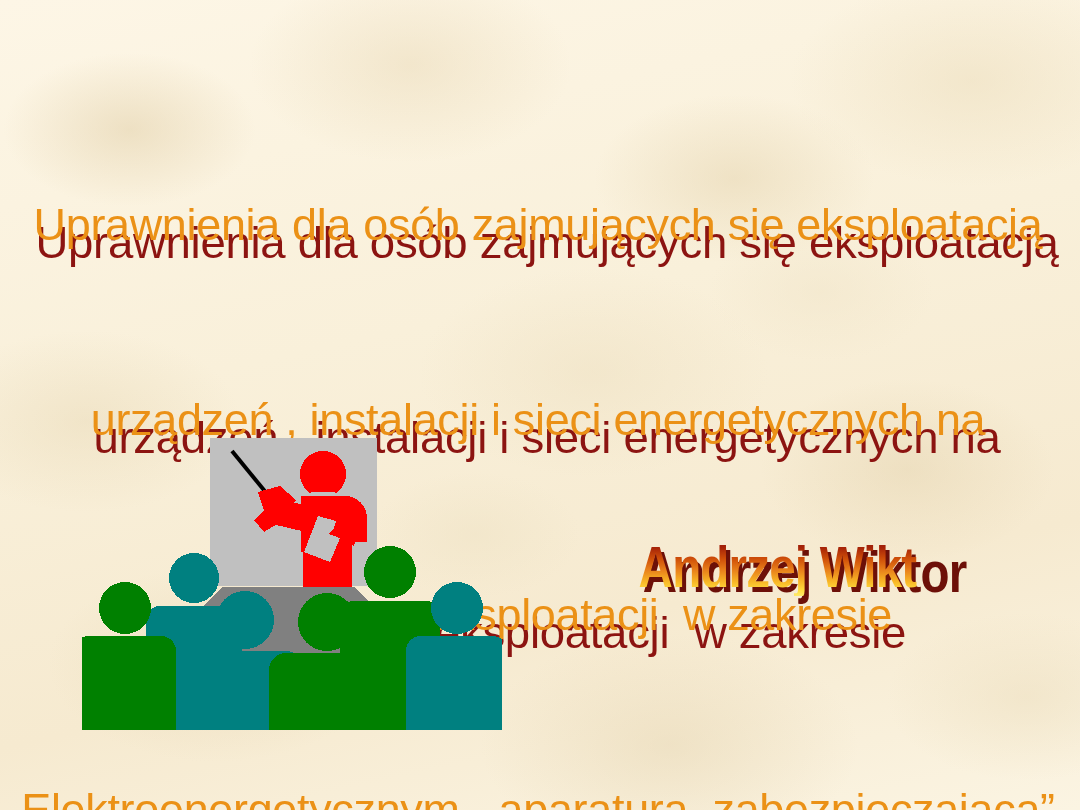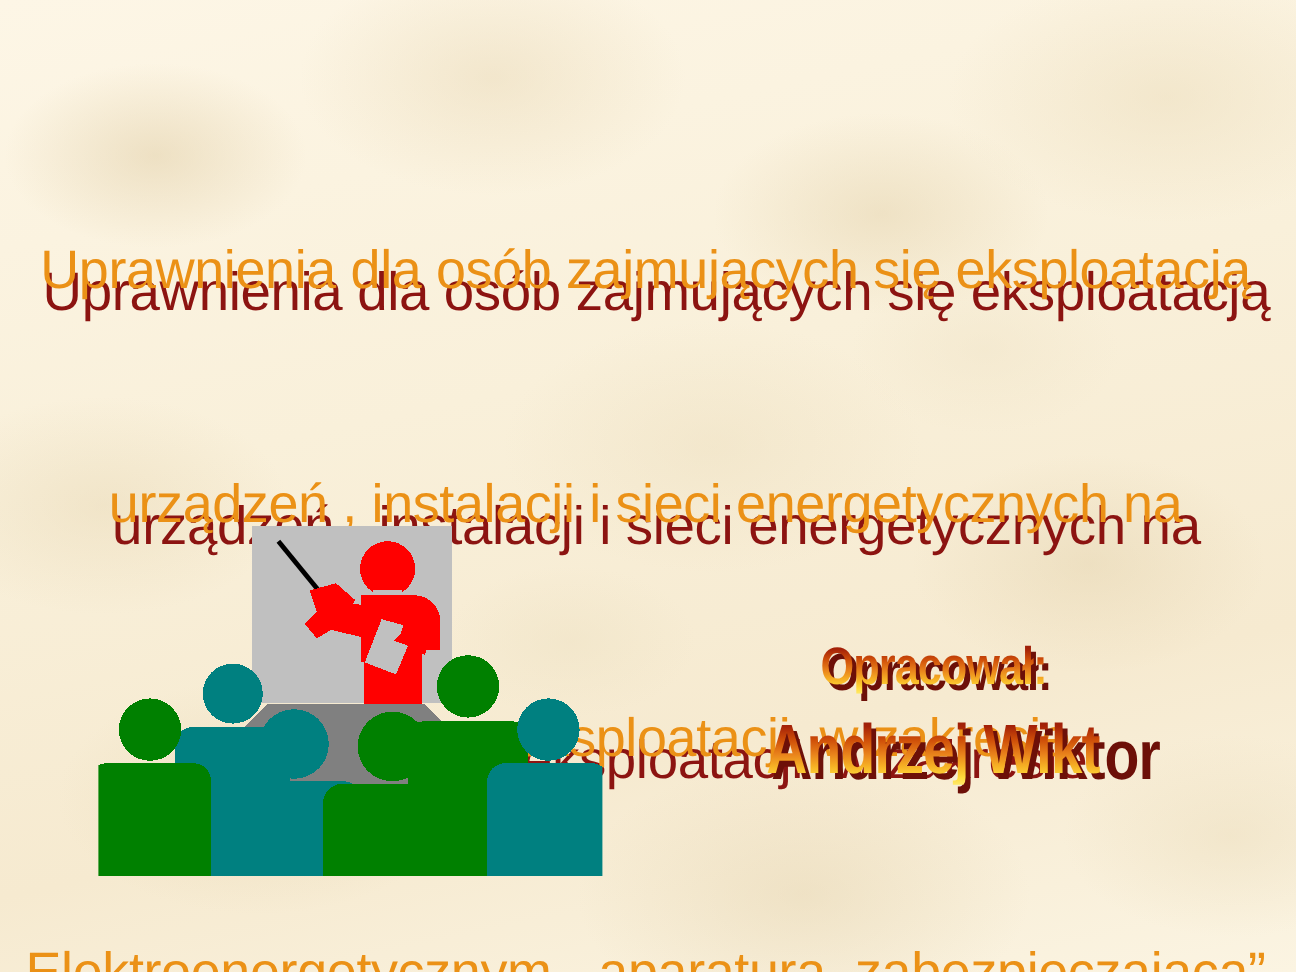--- a/index.html
+++ b/index.html
@@ -207,24 +207,20 @@
       <g>
         <circle cx="245" cy="192" r="29" fill="#008000"></circle>
         <path d="M204 223 h82 a17 17 0 0 1 17 17 v60 h-116 v-60 a17 17 0 0 1 17 -17 z" fill="#008000"></path>
       </g>
 
     </svg>
   </div>
 
   <div id="author-block">
 
-    <div class="author-line" id="author-role">
-      <span class="wa-shadow">Opracował:</span>
-      <span class="wa-face">Opracował:</span>
-    </div>
 
     <div class="author-line" id="author-name">
       <span class="wa-shadow">Andrzej Wiktor</span>
       <span class="wa-face">Andrzej Wiktor</span>
     </div>
 
   </div>
 
 </div>
 

